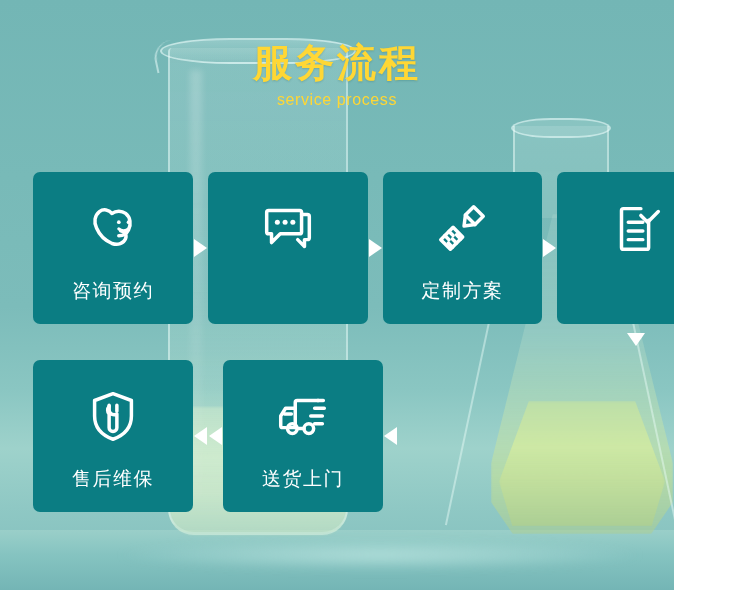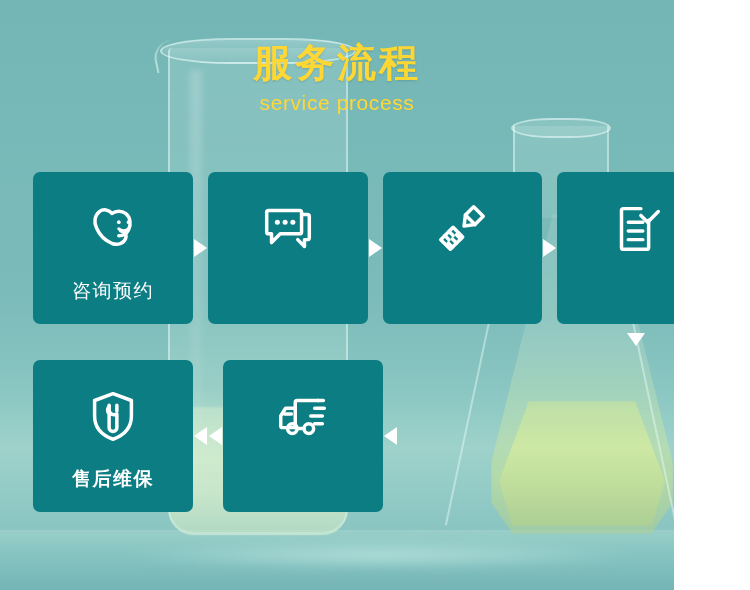--- a/index.html
+++ b/index.html
@@ -146,40 +146,40 @@
     font-size: 39px;
     font-weight: bold;
     color: #ffd734;
     letter-spacing: 3px;
     line-height: 1.18;
     text-shadow: 0 1px 2px rgba(0,60,60,.18);
     font-family: "DejaVu Sans", "Liberation Sans", sans-serif;
   }
   .heading .en {
     margin-top: 5px;
-    font-size: 21px;
+    font-size: 16px;
     color: #ffd734;
     letter-spacing: .6px;
     font-family: "Liberation Sans", sans-serif;
   }
 
   
   .grid {
     position: absolute;
     left: 33px; top: 172px;
     width: 684px;
     z-index: 4;
   }
   .row {
     display: flex;
     align-items: flex-start;
     height: 152px;
     border-radius: 15px;
   }
-  .row + .row { margin-top: 36px; font-weight: bold; }
+  .row + .row { margin-top: 36px; }
 
   .card {
     width: 160px;
     height: 152px;
     background: #0b7d83;
     border-radius: 7px;
     display: flex;
     flex-direction: column;
     align-items: center;
     justify-content: flex-start;
@@ -315,20 +315,21 @@
         <div class="iconwrap">
           <svg viewBox="0 0 64 64" fill="none" stroke="#fff" stroke-width="3.6" stroke-linecap="round" stroke-linejoin="round">
             <g transform="rotate(45 32 32)">
               <path d="M25 8h14v12l-7 9l-7-9z"></path>
               <path d="M25 20h14"></path>
               <path d="M25 38h14v18H25z"></path>
               <path d="M25 44h6M25 50h6M39 41h-6M39 47h-6M39 53h-6"></path>
             </g>
           </svg>
         </div>
+        <div class="label">定制方案</div>
       </div>
 
       <div class="arrow-slot">
         <div class="tri-right"></div>
       </div>
 
       <div class="card">
         <div class="iconwrap">
           <svg viewBox="0 0 64 64" fill="none" stroke="#fff" stroke-width="3.6" stroke-linecap="round" stroke-linejoin="round">
             <path d="M44 24v28a2 2 0 0 1-2 2H18a2 2 0 0 1-2-2V14a2 2 0 0 1 2-2h18"></path>
@@ -368,20 +369,21 @@
             <path d="M48 16H26a2 2 0 0 0-2 2v26"></path>
             <path d="M24 24H14l-5 8v10a2 2 0 0 0 2 2h3"></path>
             <path d="M24 44h-6"></path>
             <path d="M13 30h7"></path>
             <circle cx="21" cy="45" r="5"></circle>
             <circle cx="38" cy="45" r="5"></circle>
             <path d="M26 45h7"></path>
             <path d="M47 16h6M44 24h10M40 32h12M44 40h8"></path>
           </svg>
         </div>
+        <div class="label">送货上门</div>
       </div>
 
       <div class="arrow-slot">
         <div class="tri-left"></div>
       </div>
 
 
     </div>
   </div>
 </div>

